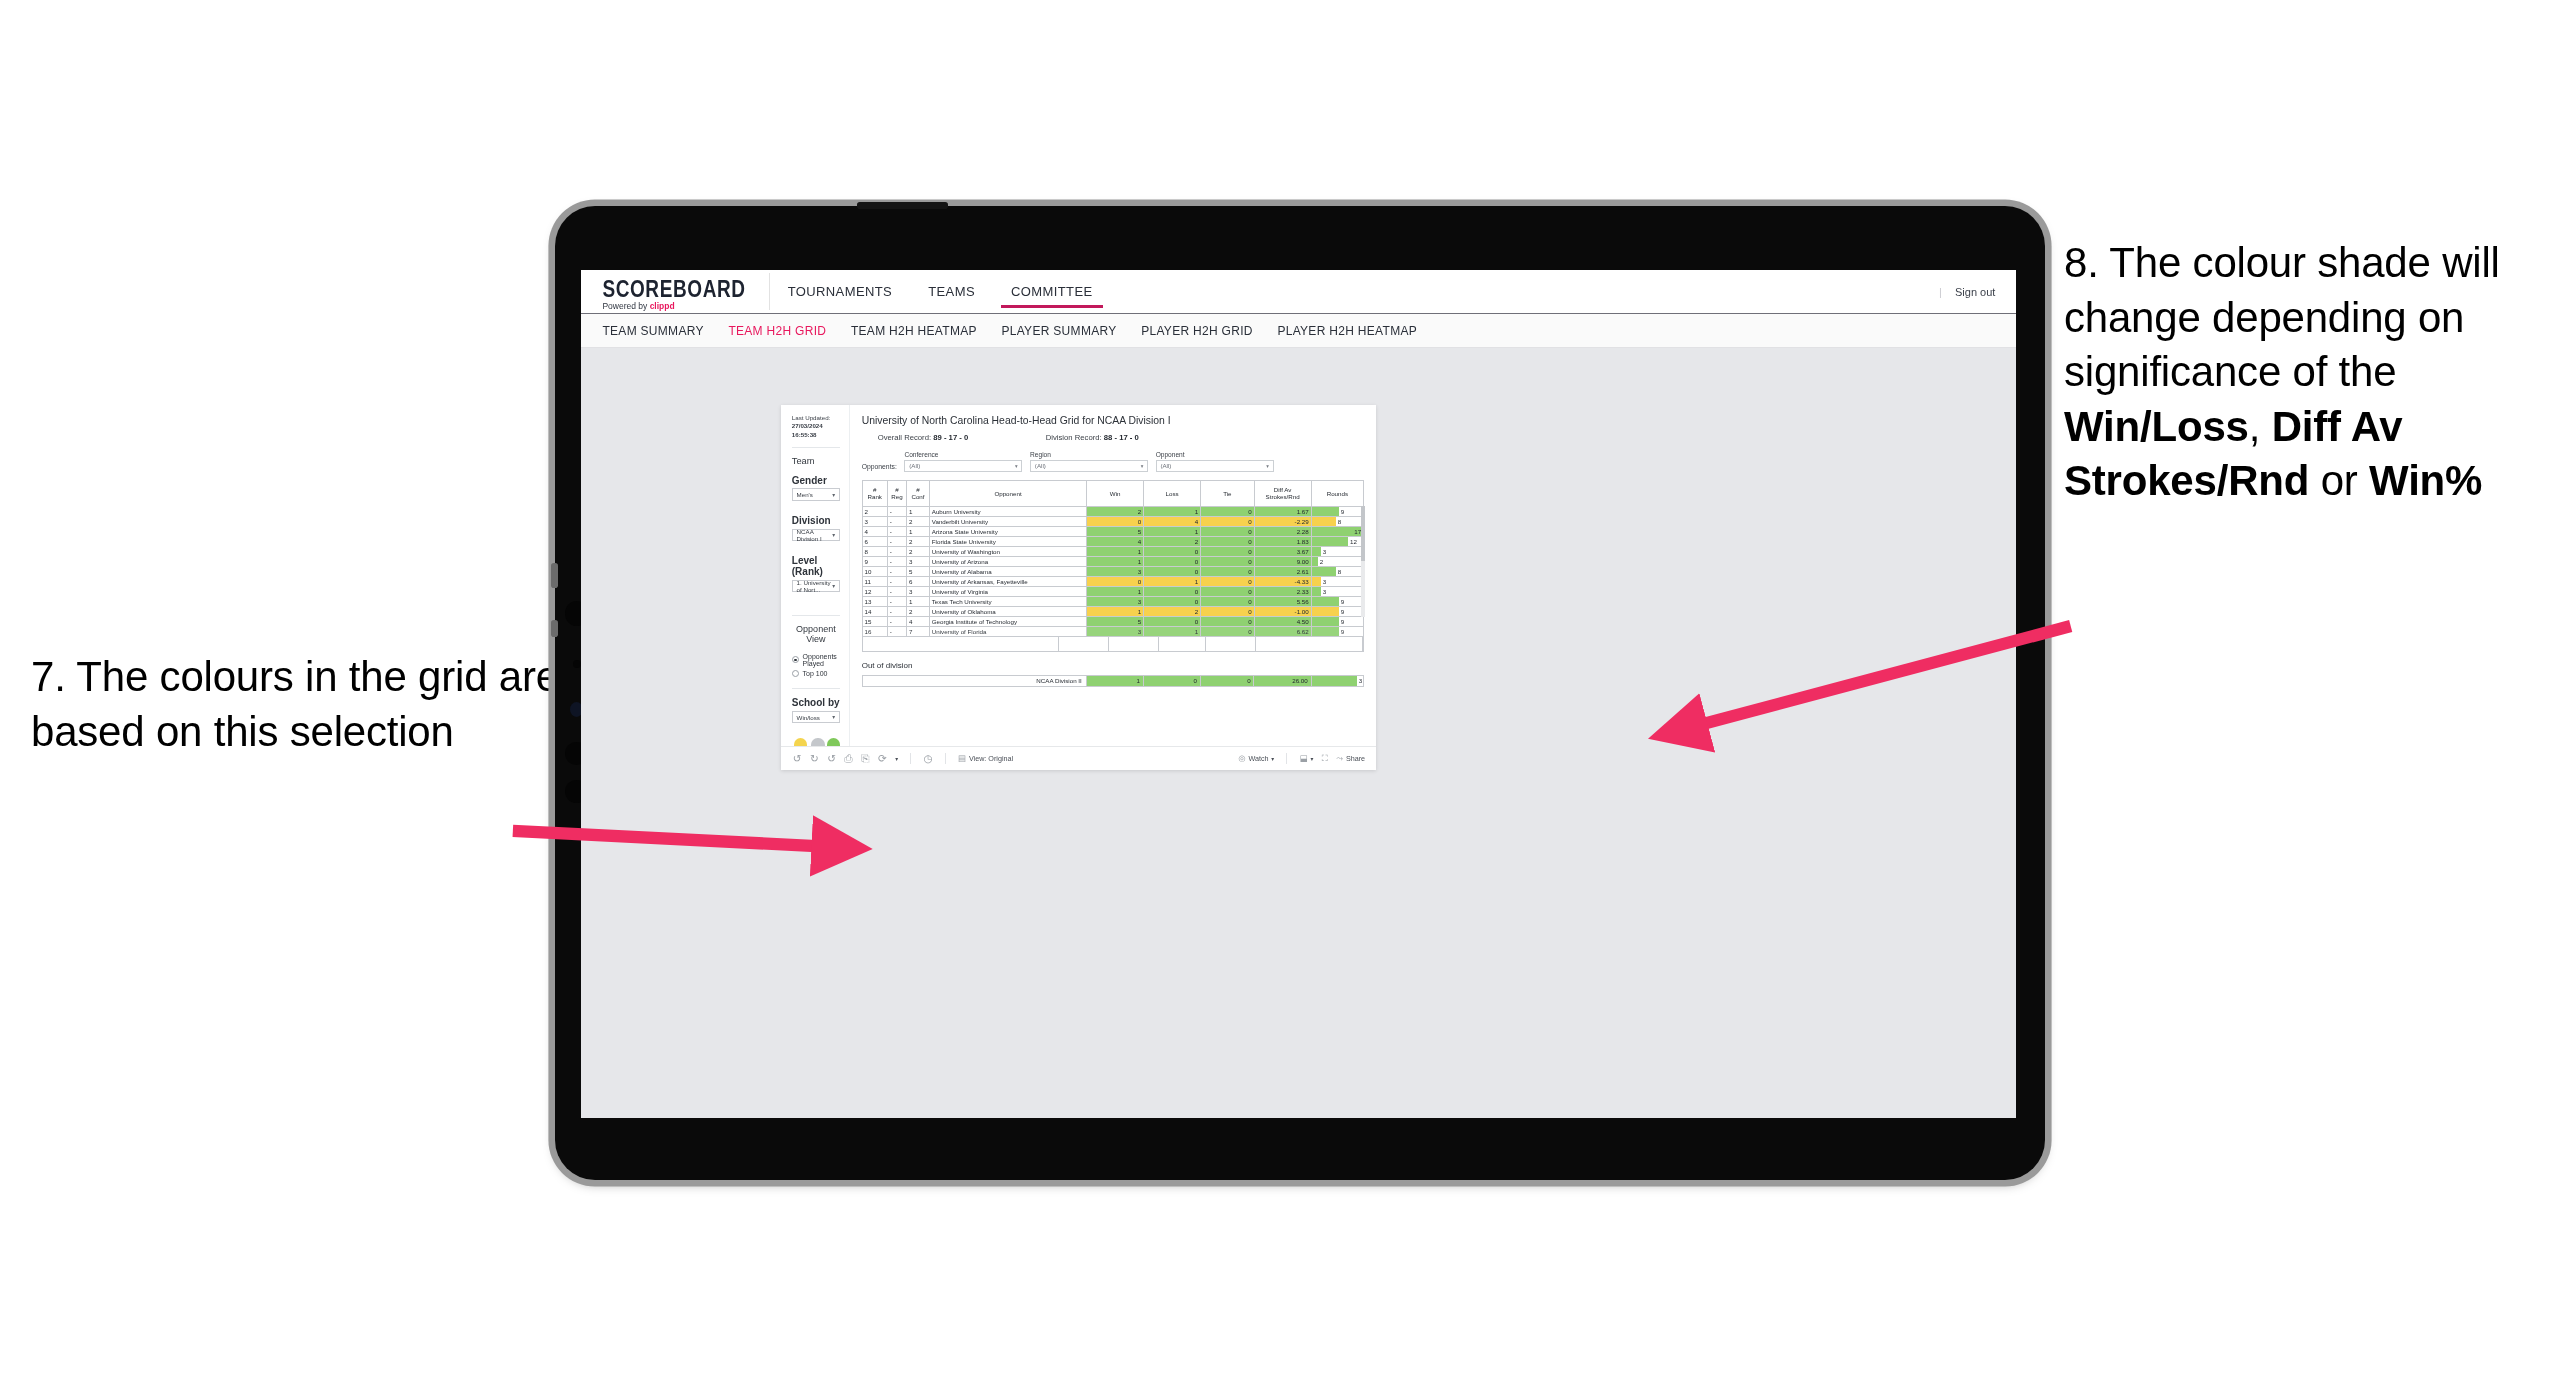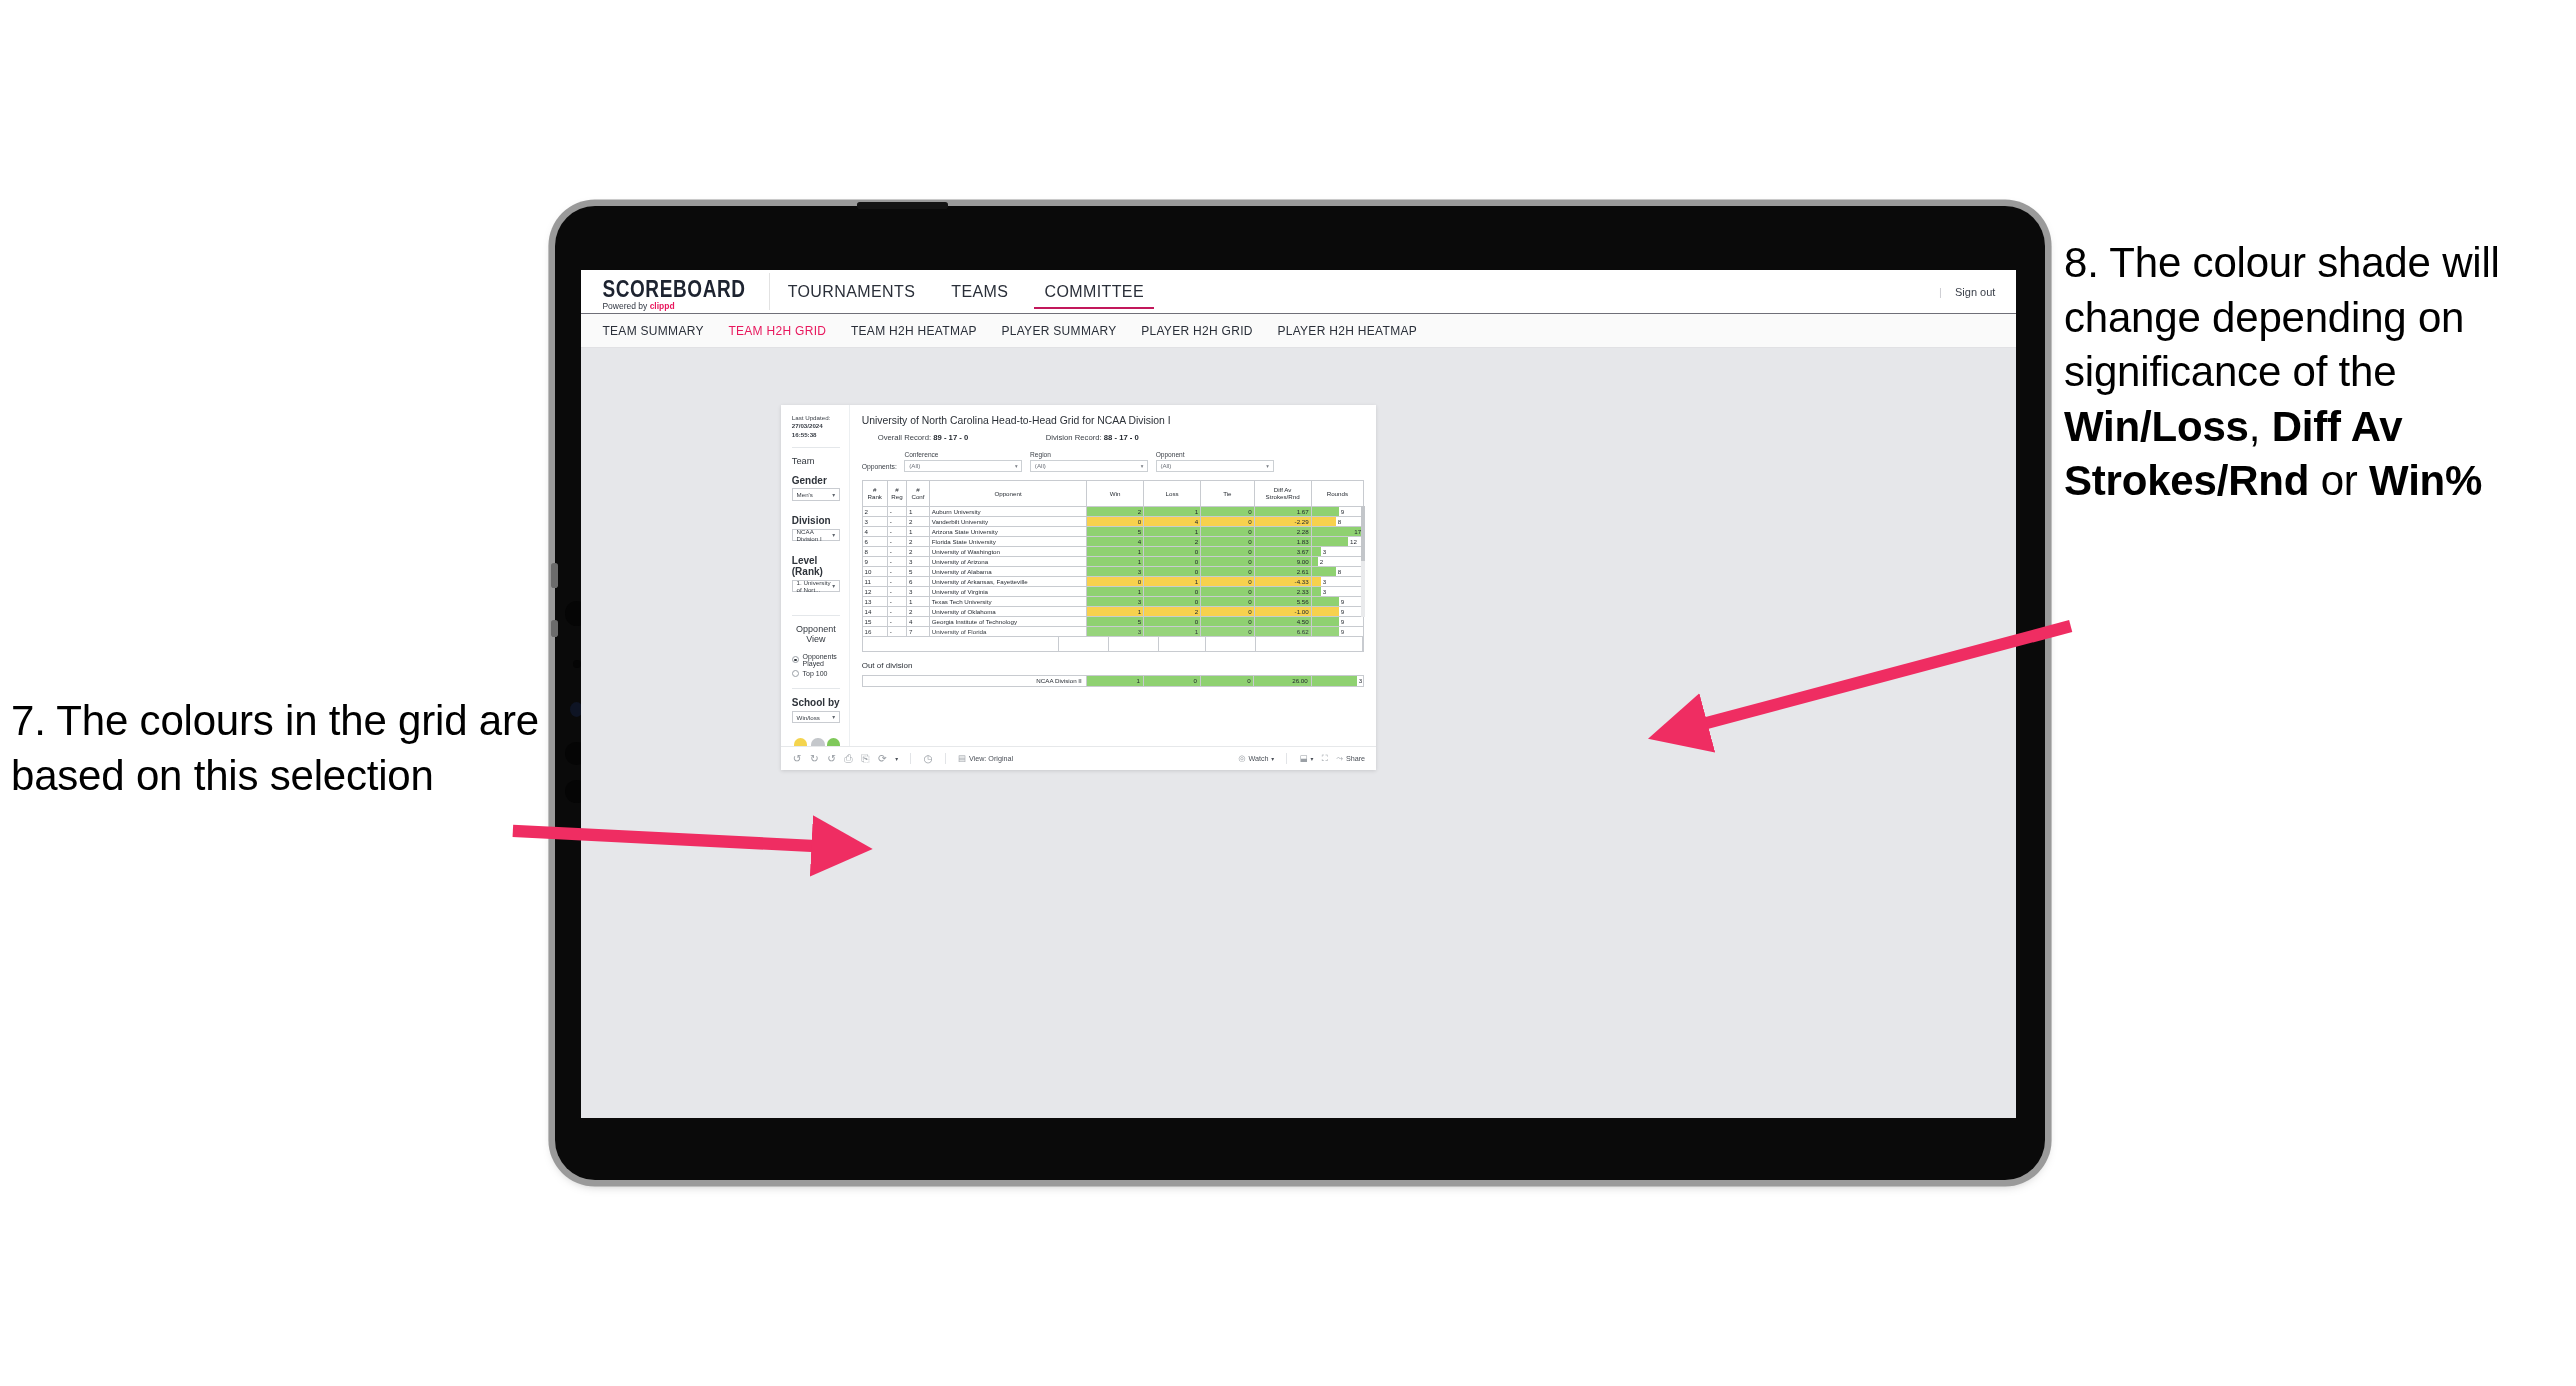--- a/index.html
+++ b/index.html
@@ -13,21 +13,21 @@
 
   
   .anno {
     position: absolute;
     color: #000;
     font-size: 42px;
     line-height: 1.30;
     font-family: "Liberation Sans", sans-serif;
     letter-spacing: -0.2px;
   }
-  #anno-left  { left: 11px;  top: 650px; width: 529px; margin-top: 44px; }
+  #anno-left  { left: 31px;  top: 650px; width: 529px; }
   #anno-right { left: 2064px; top: 236px; width: 515px; }
   .anno b { font-weight: bold; }
 
   
   #tablet {
     position: absolute;
     left: 555px; top: 206px;
     width: 1490px; height: 974px;
     background: #0a0a0a;
     border-radius: 40px;
@@ -62,21 +62,21 @@
   #brand { padding: 4.7px 23px 0 21px; border-right: 0.9px solid #e2e2e2; display:flex; flex-direction:column; justify-content:center; }
   #brand .bt {
     font-family: "Liberation Sans", sans-serif;
     font-weight: bold; font-size: 19px; letter-spacing: 0.6px;
     color: #1d2330; line-height: 1; transform: scaleY(1.22); transform-origin: left top;
   }
   #brand .bs { font-size: 8.5px; color: #2f3540; margin-top: 5.7px; line-height:1; }
   #brand .bs i { font-style: normal; color:#e8175d; font-weight: bold; }
   .topnav { display: flex; align-items: center; }
   .topnav a {
-    font-size: 16px; color: #2a2f39; letter-spacing: 0.4px;
+    font-size: 13px; color: #2a2f39; letter-spacing: 0.4px;
     padding: 7px 18px; height: 100%; display: flex; align-items: center;
     text-decoration: none; position: relative;
   }
   .topnav a.active::after {
     content: ""; position: absolute; left: 7.6px; right: 7.6px; bottom: -1.9px;
     height: 2.8px; background: #c2185b;
   }
   #signout {
     margin-left: auto; display: flex; align-items: center;
     font-size: 11px; color: #3a3f49; padding-right: 21px; gap: 13.2px;

